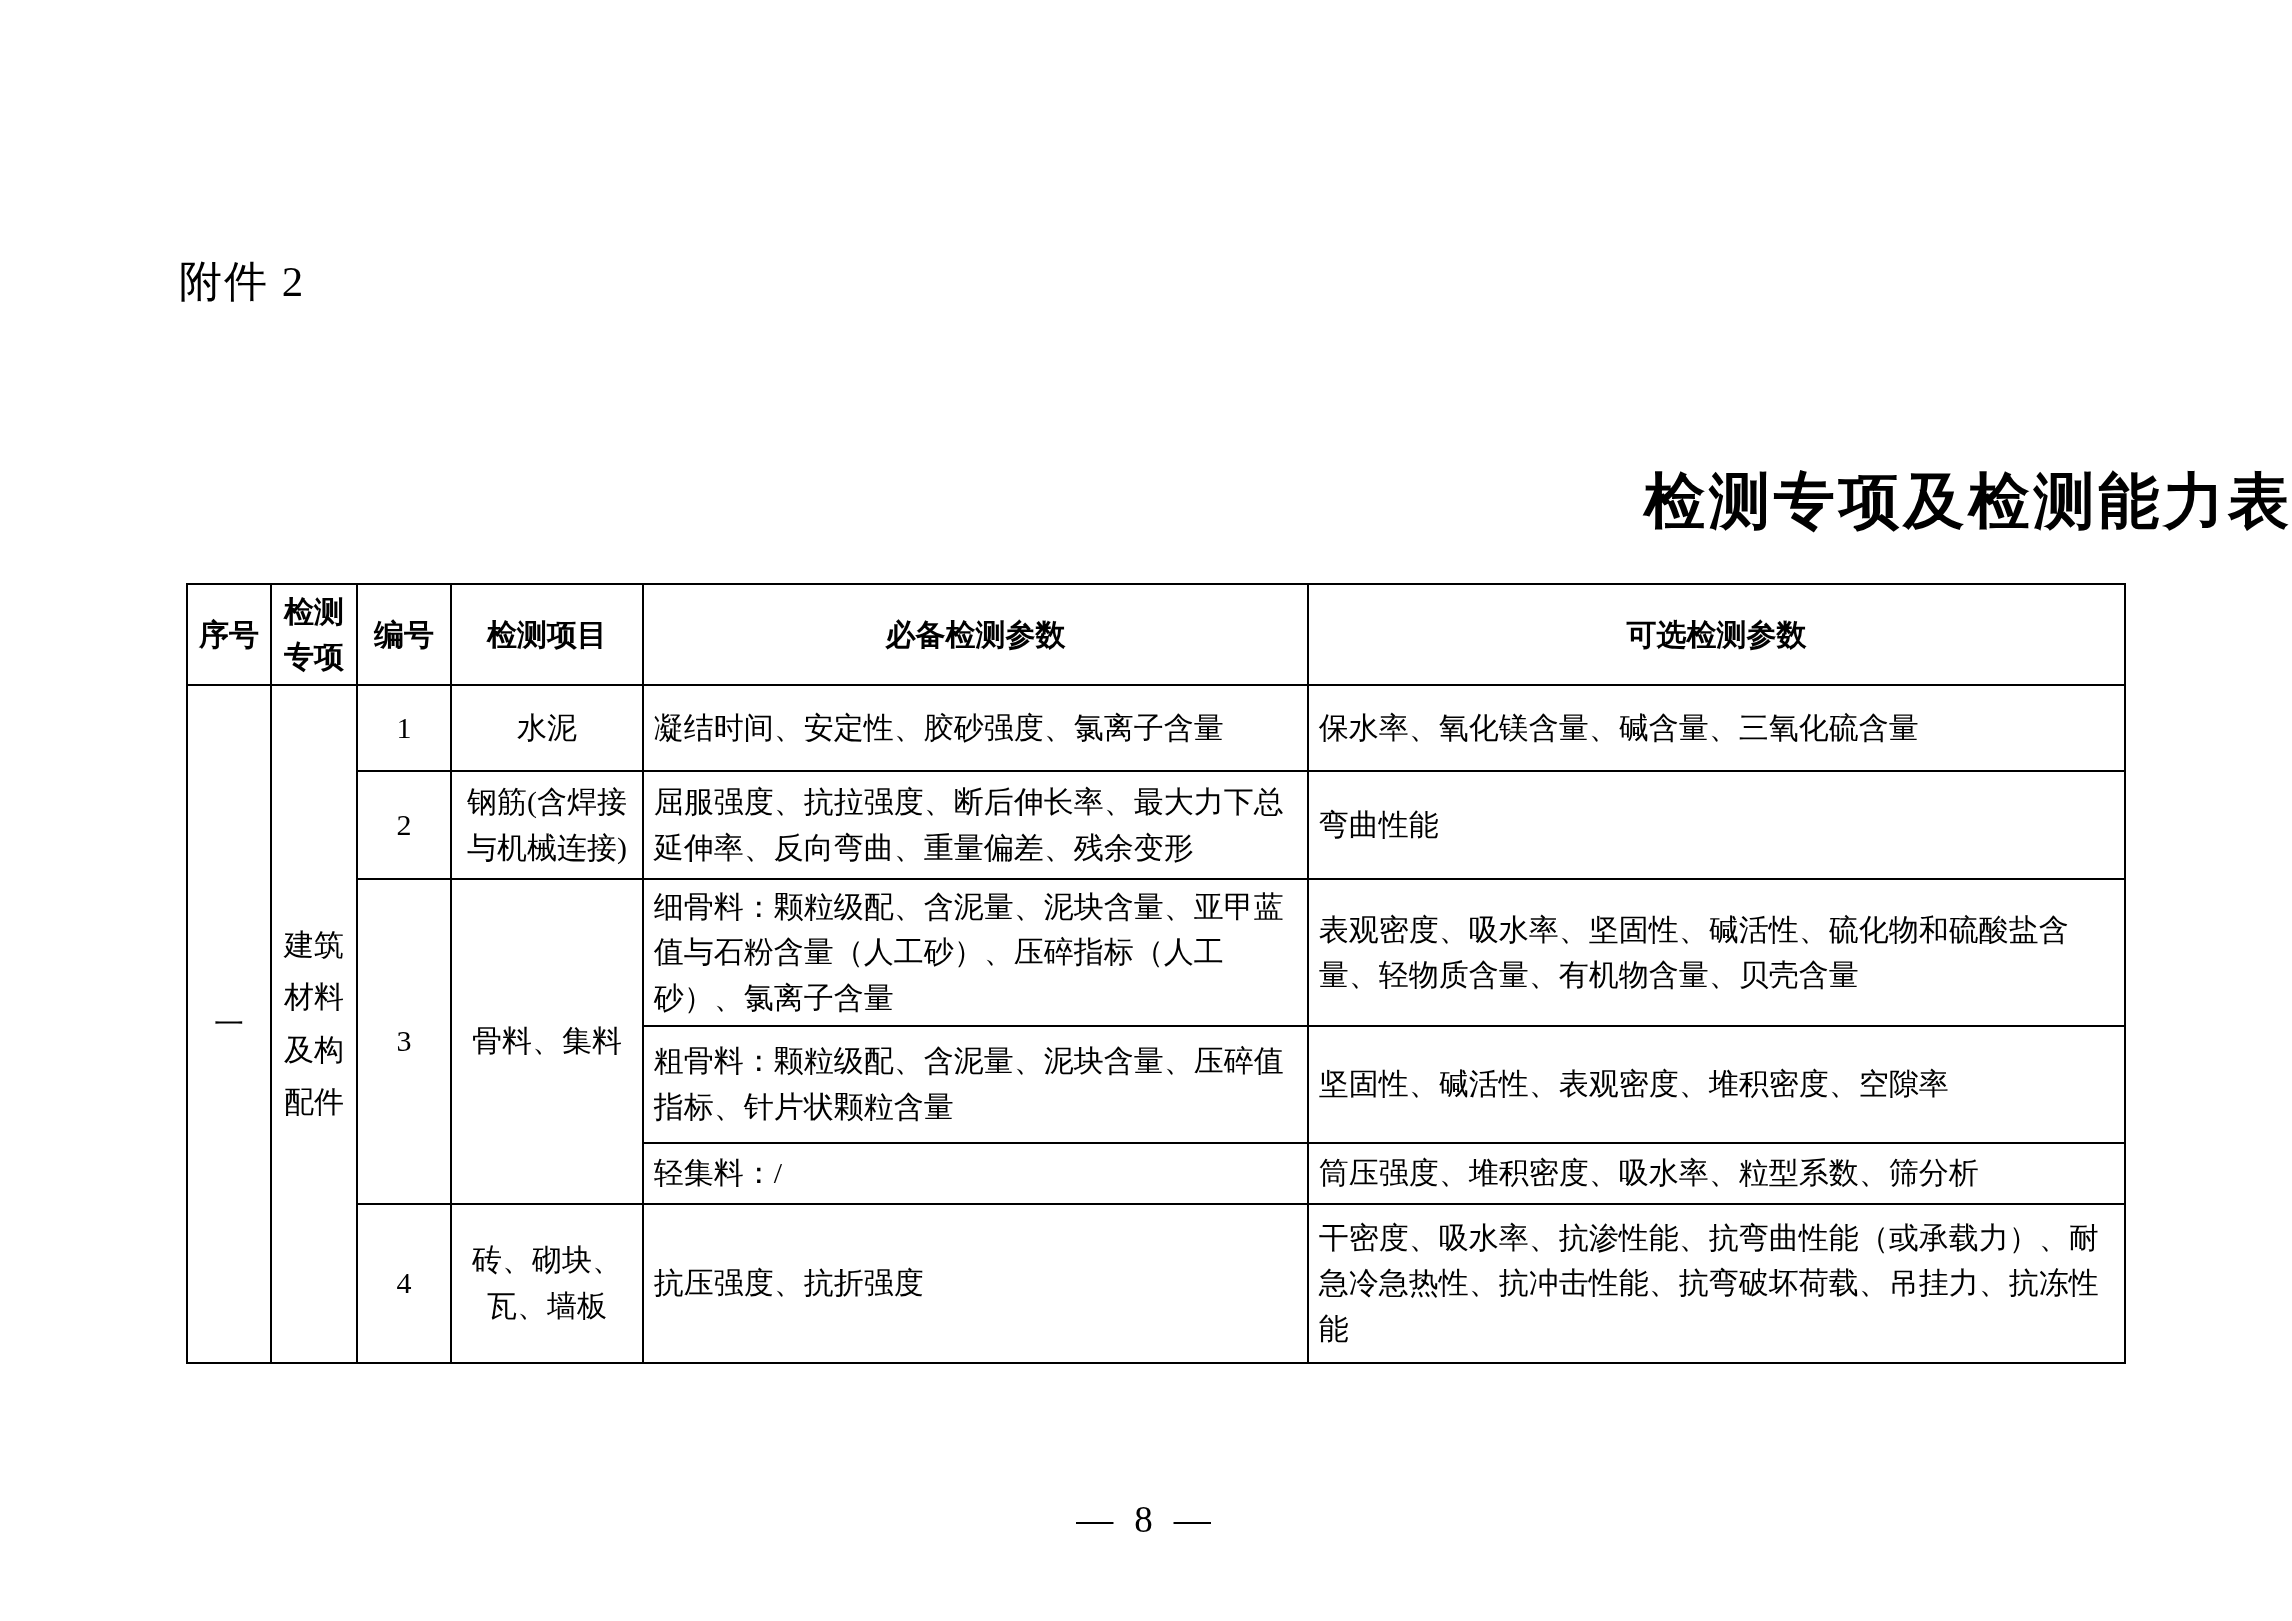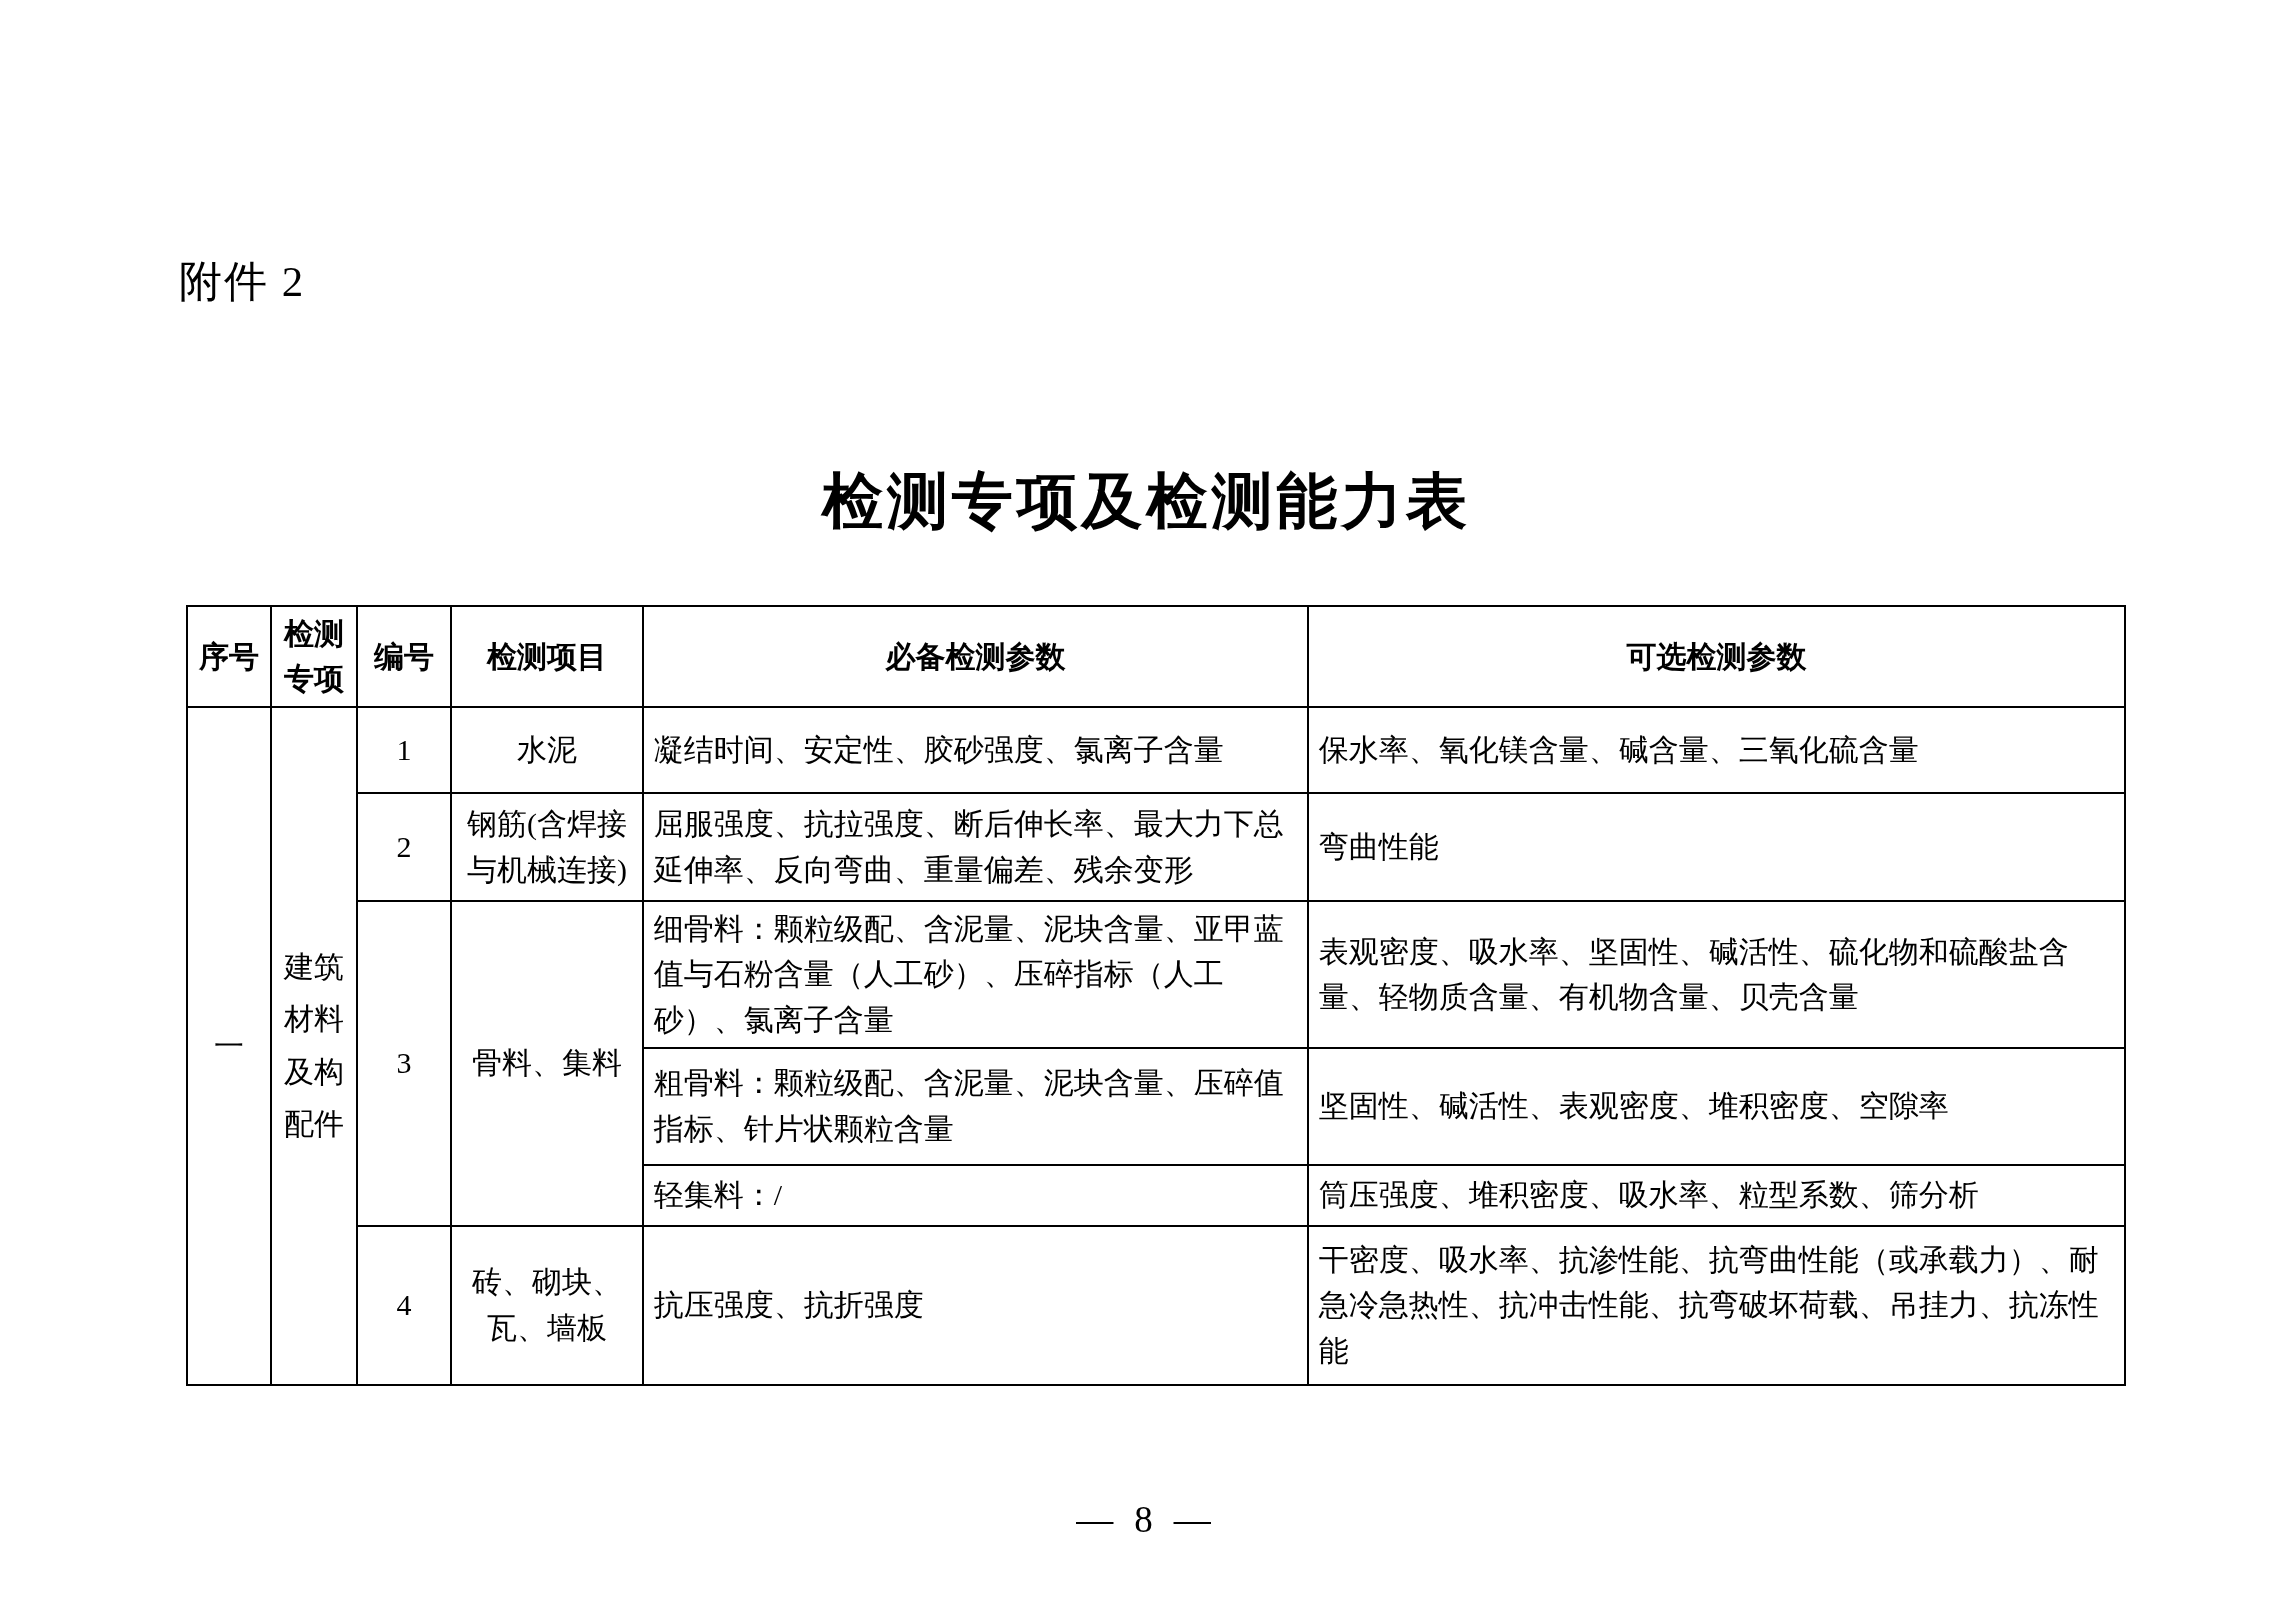--- a/index.html
+++ b/index.html
@@ -8,25 +8,25 @@
     font-family:"Liberation Serif","DejaVu Serif",serif;color:#000;
   }
   .attachment{
     position:absolute;left:179px;top:253px;
     font-size:43px;letter-spacing:2px;
     font-family:"Liberation Serif","DejaVu Serif",serif;
     text-align:right;
   }
   .doc-title{
     position:absolute;left:0;top:420px;width:2293px;
-    text-align:center;font-size:61px;font-weight:bold;letter-spacing:3.9px;
+    text-align:right;font-size:61px;font-weight:bold;letter-spacing:3.9px;
     font-family:"Liberation Sans","DejaVu Sans",sans-serif;
   }
   table.main{
-    position:absolute;left:186px;top:605px;width:1939px;
+    position:absolute;left:186px;top:583px;width:1939px;
     border-collapse:collapse;table-layout:fixed;
   }
   table.main td,table.main th{
     border:2px solid #000;
     font-size:30px;line-height:1.52;
     vertical-align:middle;padding:3.9px 9.8px;
     overflow:hidden;
   }
   th.hdr{
     font-weight:bold;text-align:center;

